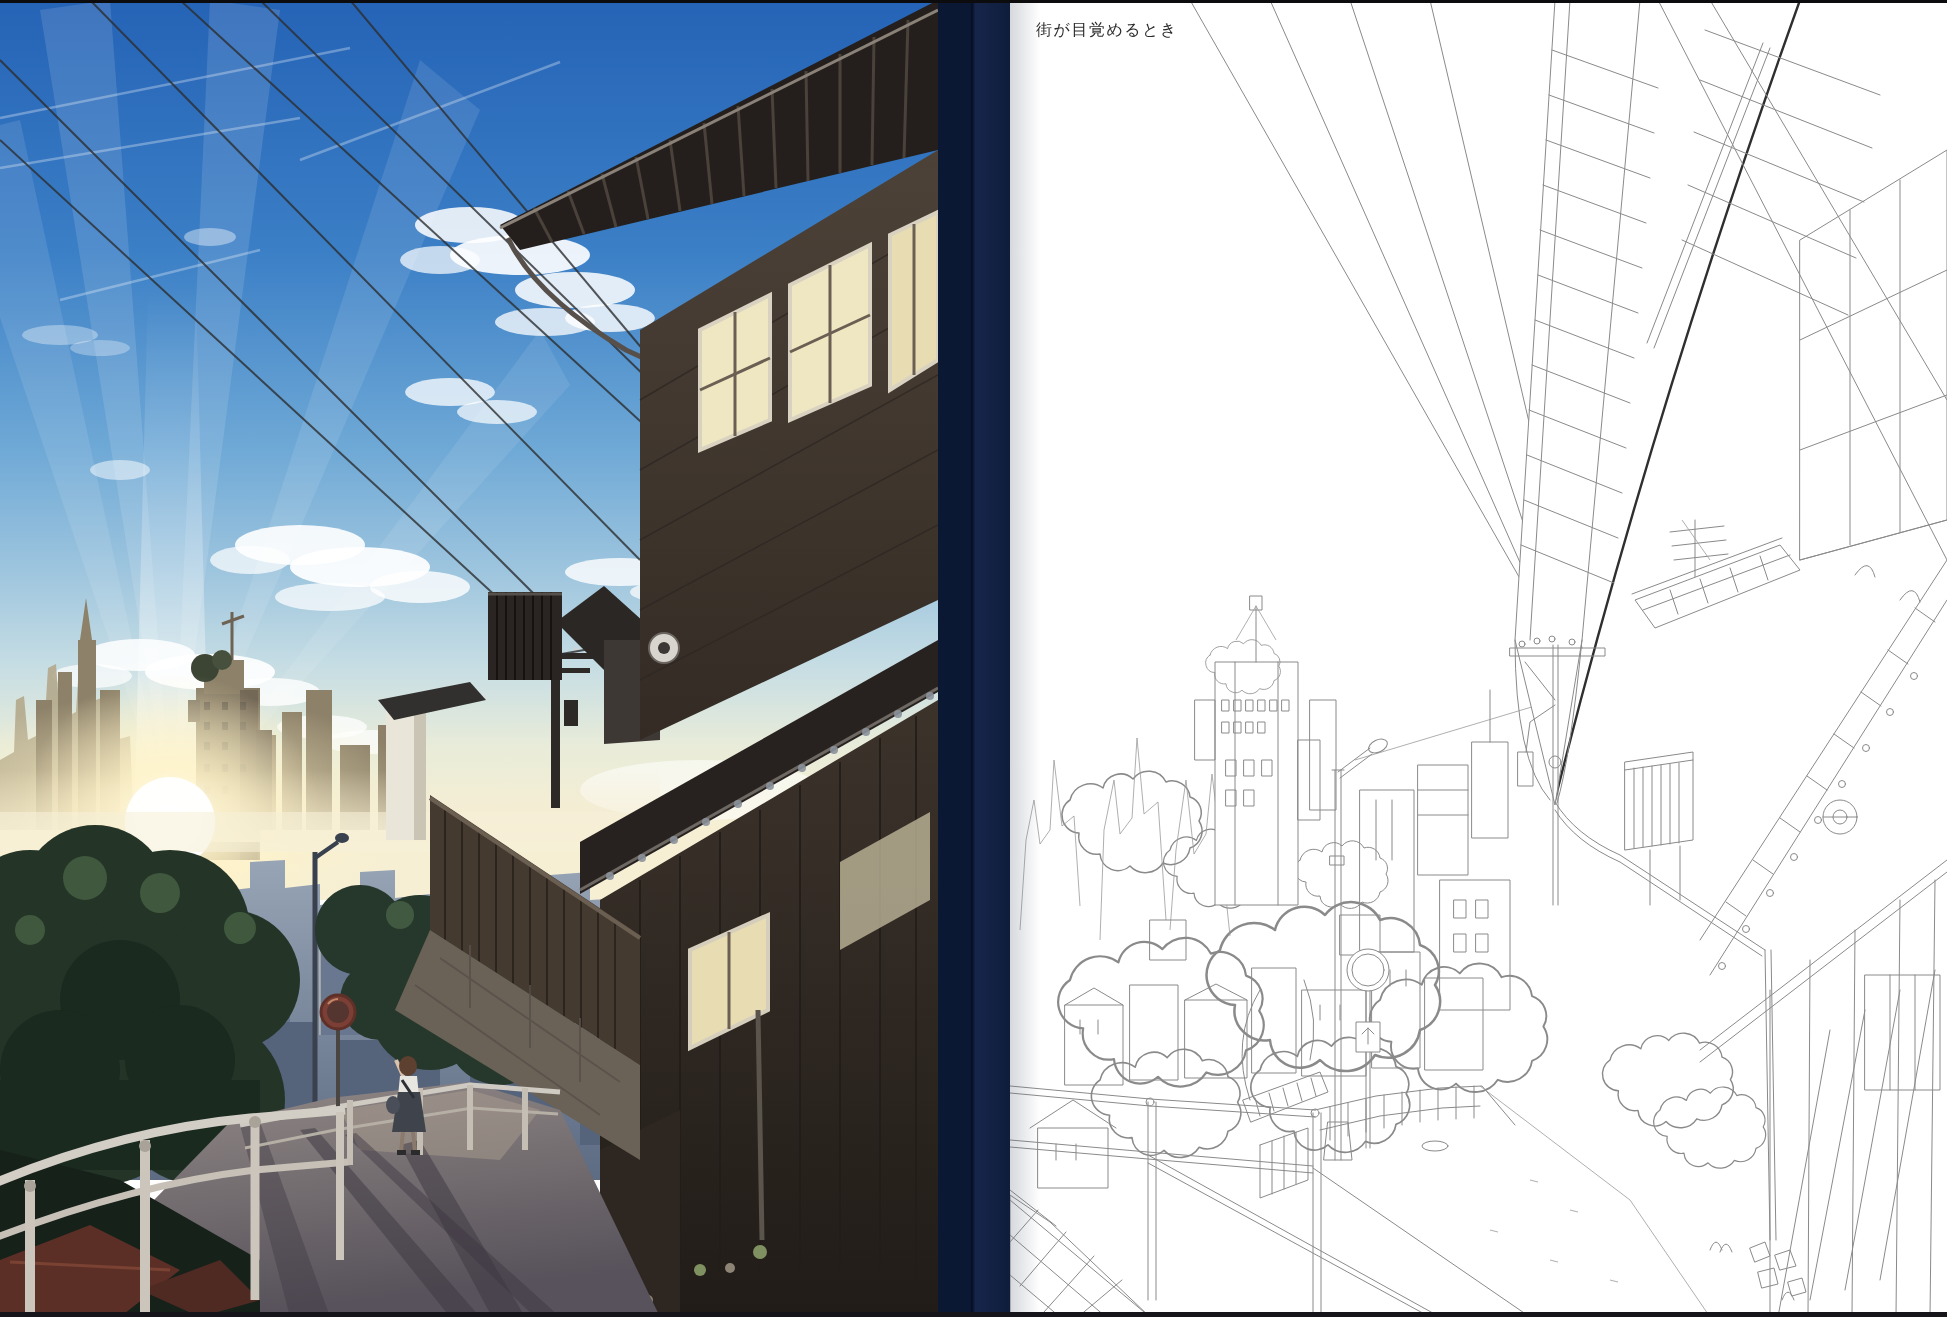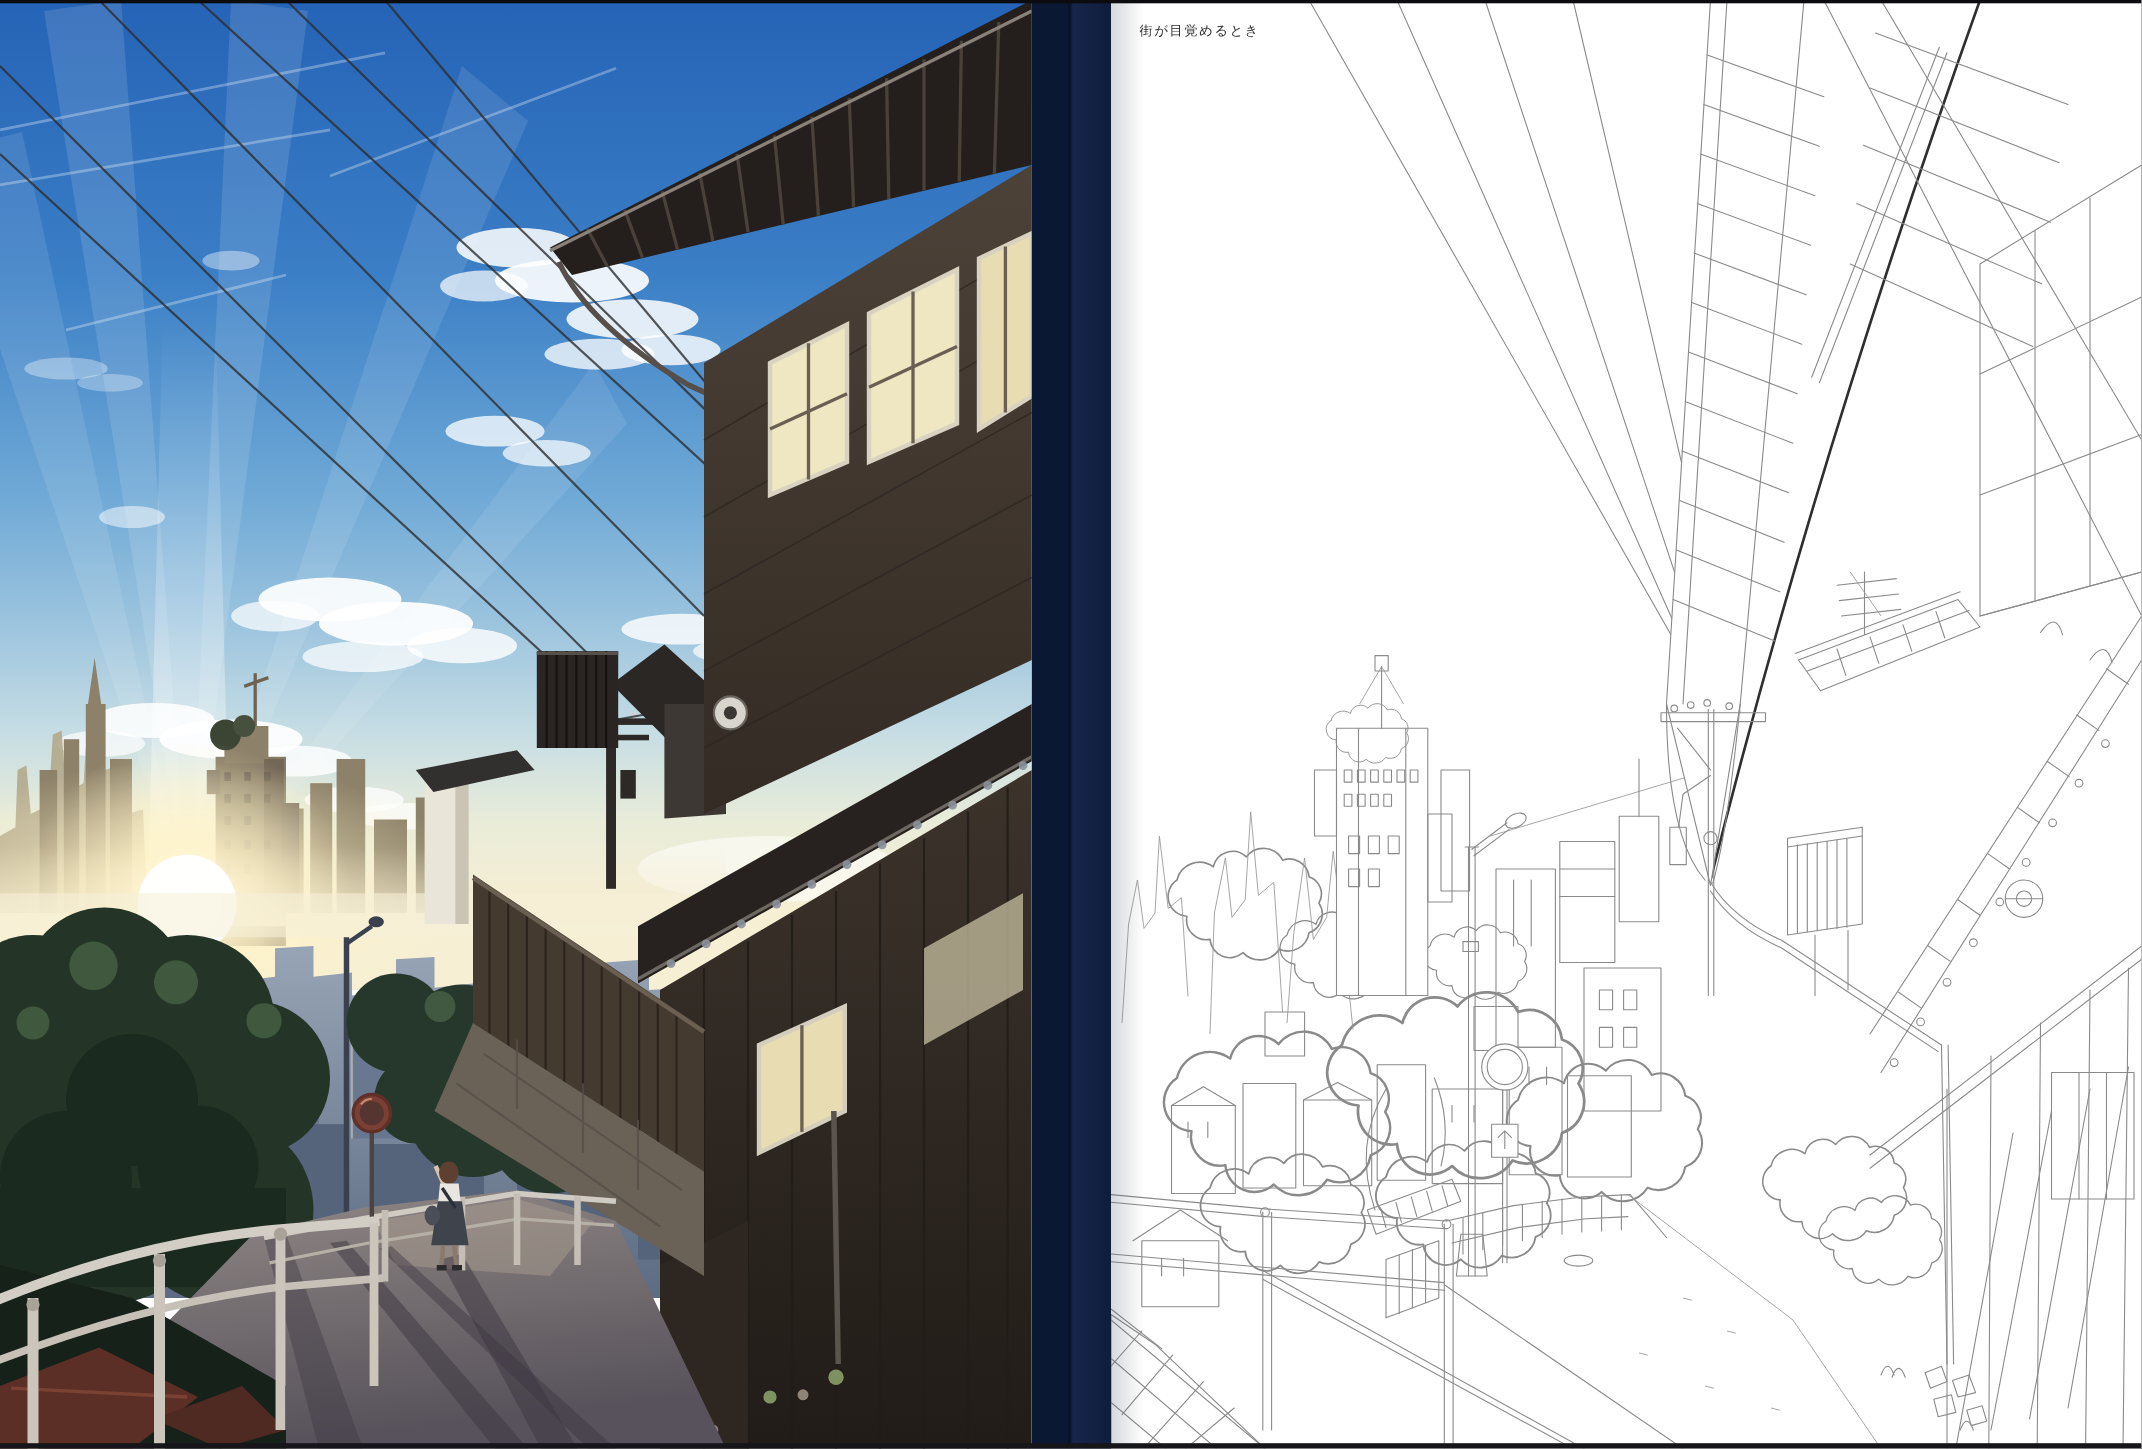--- a/index.html
+++ b/index.html
@@ -4,21 +4,21 @@
 <style>
   html,body{margin:0;padding:0;background:#222;}
   .spread{position:relative;width:1947px;height:1317px;overflow:hidden;background:#fff;
           font-family:"DejaVu Sans","Liberation Sans",sans-serif;}
   .page-left{position:absolute;left:0;top:0;width:938px;height:1317px;}
   .spine{position:absolute;left:938px;top:0;width:72px;height:1317px;
          background:linear-gradient(90deg,#0b1833 0%,#0b1833 45%,#050d20 47%,#16254a 52%,#0f1d3c 100%);}
   .page-right{position:absolute;left:1010px;top:0;width:937px;height:1317px;background:var(--c-page,#ffffff);}
   .gutter-shade{position:absolute;left:0;top:0;width:30px;height:100%;
                 background:linear-gradient(90deg,rgba(90,100,120,.25),rgba(255,255,255,0));pointer-events:none;}
-  .caption{position:absolute;left:26px;top:20px;font-size:12px;letter-spacing:1.5px;
+  .caption{position:absolute;left:26px;top:20px;font-size:16px;letter-spacing:1.5px;
            color:var(--c-caption_text,#2b2b2b);}
   .edge-top{position:absolute;left:0;top:0;width:100%;height:3px;background:#0c0c0f;}
   .edge-bottom{position:absolute;left:0;bottom:0;width:100%;height:5px;background:#15151a;}
   svg{display:block;}
   
   .ln{fill:none;stroke:var(--c-line,#8a8a8a);stroke-width:1;stroke-linecap:round;stroke-linejoin:round;}
   .lnw{fill:#fff;stroke:var(--c-line,#8a8a8a);stroke-width:1;stroke-linejoin:round;}
   .lnd{fill:none;stroke:#2f2f2f;stroke-width:2.4;stroke-linecap:round;}
   .lnt{fill:none;stroke:#9a9a9a;stroke-width:.8;}
 </style>

